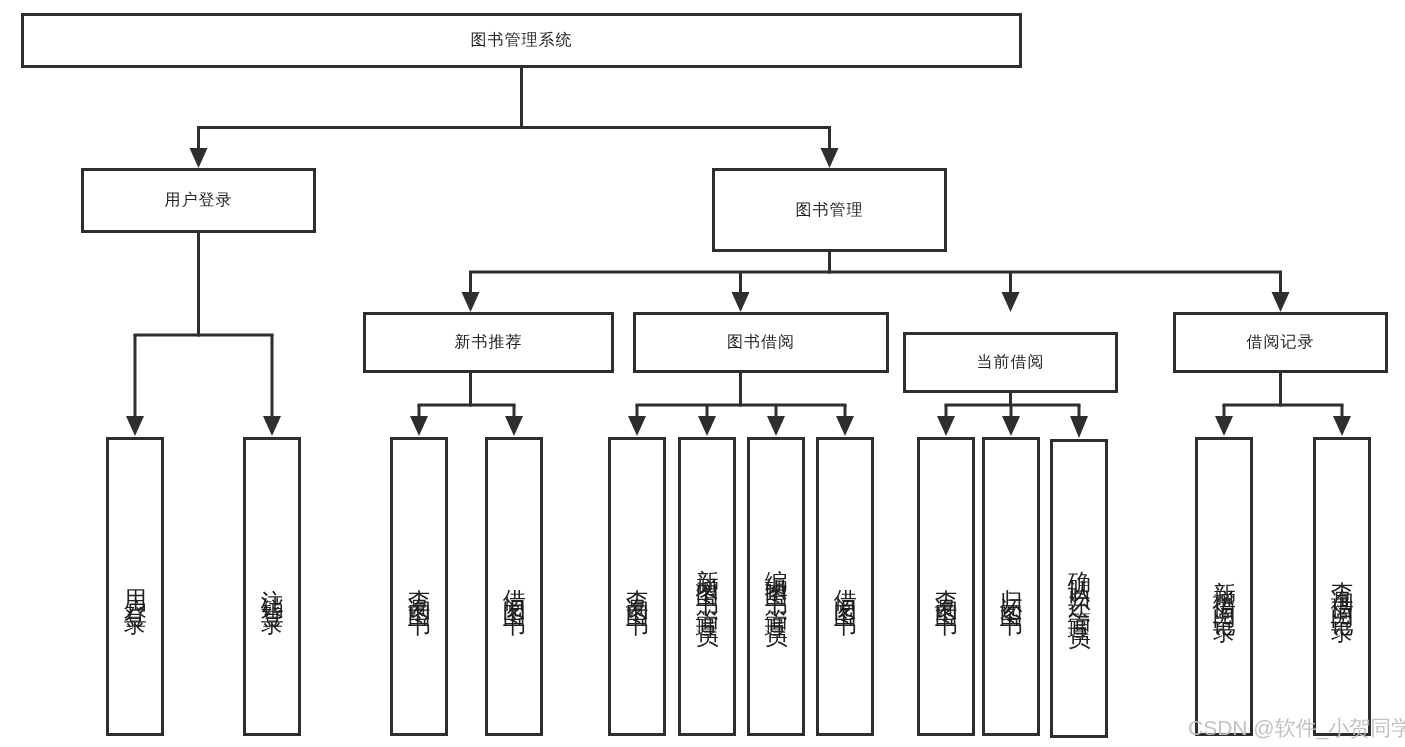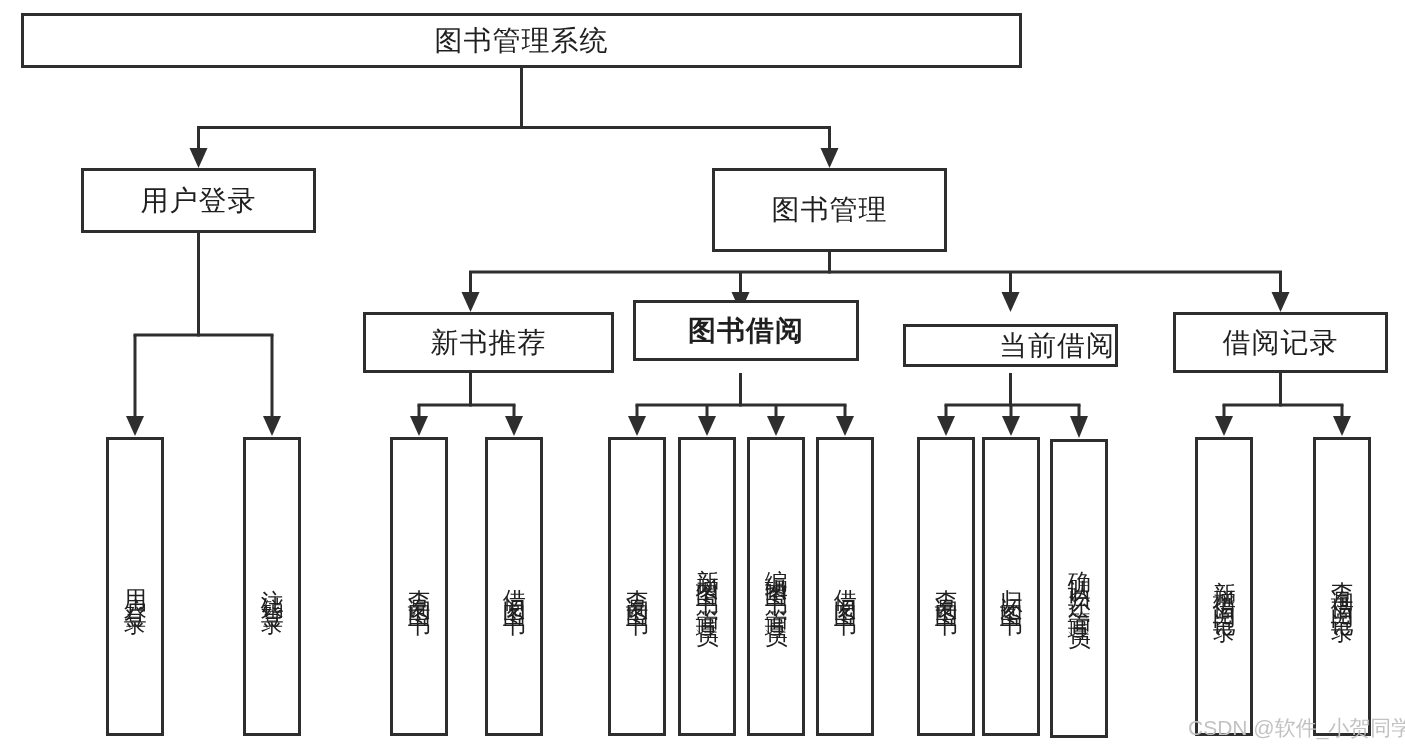--- a/index.html
+++ b/index.html
@@ -27,39 +27,39 @@
     position: absolute;
     box-sizing: border-box;
     background: #ffffff;
     border: 3px solid #2e2e2e;
     display: flex;
     align-items: center;
     justify-content: center;
     text-align: center;
   }
   .hlabel {
-    font-size: 28px;
+    font-size: 16px;
     letter-spacing: 1px;
     white-space: nowrap;
   }
   .leaf .vtext {
     writing-mode: vertical-rl;
     text-orientation: mixed;
     font-size: 23px;
     letter-spacing: 8px;
     line-height: 1.1;
     white-space: nowrap;
   }
   
   .n-root   { left: 21px;   top: 13px;  width: 1001px; height: 55px; }
   .n-login  { left: 81px;   top: 168px; width: 235px;  height: 65px; }
   .n-mgmt   { left: 712px;  top: 168px; width: 235px;  height: 84px; }
   .n-rec    { left: 363px;  top: 312px; width: 251px;  height: 61px; }
-  .n-borrow { left: 633px;  top: 300px; width: 226px;  height: 61px; font-weight: bold; }
-  .n-cur    { left: 903px;  top: 324px; width: 215px;  height: 43px; justify-content: flex-end; }
+  .n-borrow { left: 633px;  top: 312px; width: 256px;  height: 61px; }
+  .n-cur    { left: 903px;  top: 332px; width: 215px;  height: 61px; }
   .n-hist   { left: 1173px; top: 312px; width: 215px;  height: 61px; }
   .leaf { top: 437px; width: 58px; height: 299px; }
   .lf-1a { left: 106px; }
   .lf-1b { left: 243px; }
   .lf-2a { left: 390px; }
   .lf-2b { left: 485px; }
   .lf-3a { left: 608px; }
   .lf-3b { left: 678px; }
   .lf-3c { left: 747px; }
   .lf-3d { left: 816px; }

